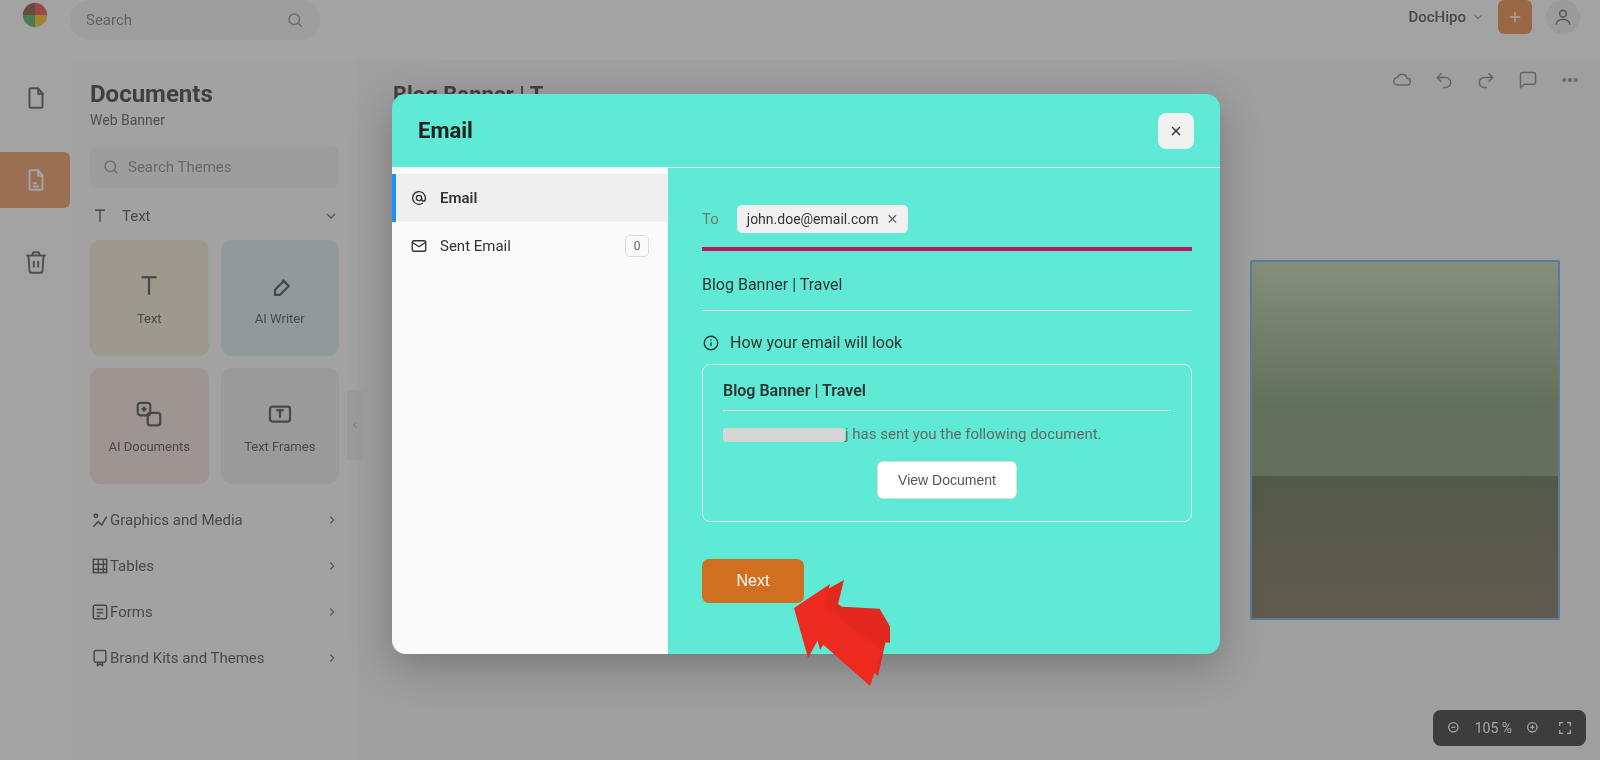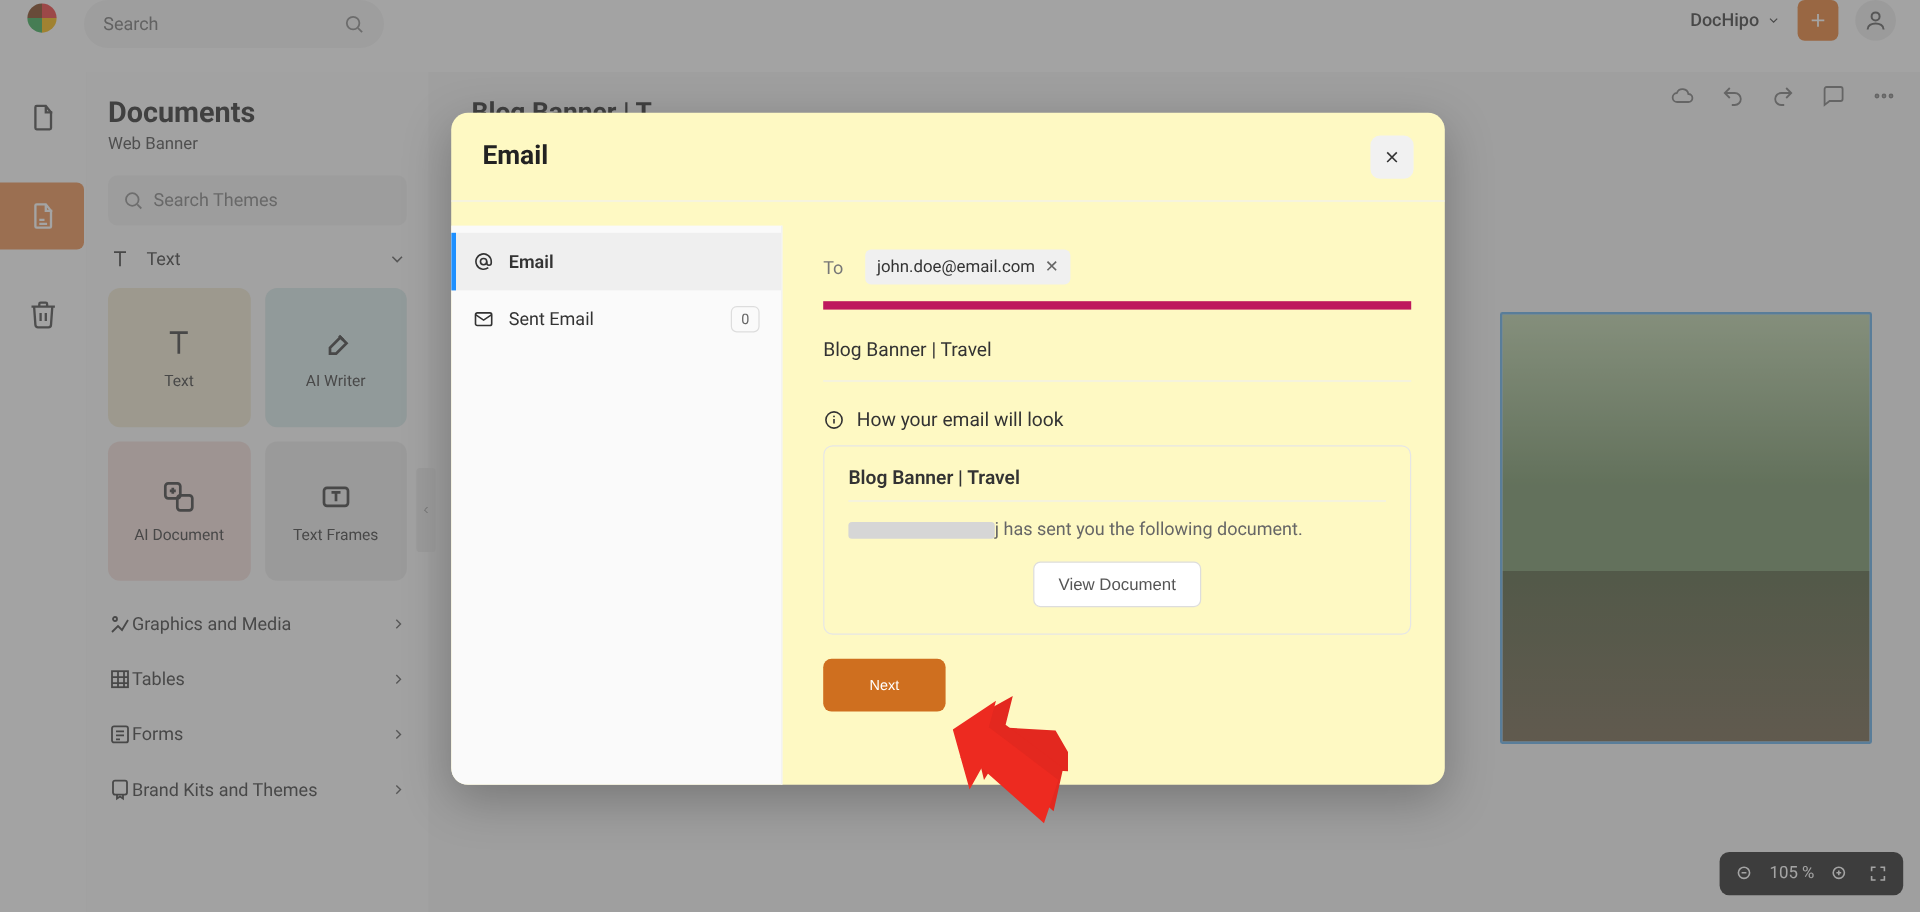--- a/index.html
+++ b/index.html
@@ -49,46 +49,46 @@
   .canvas-img { position:absolute; top:200px; right:40px; width:310px; height:360px; border:2px solid #5aa9e6; background: linear-gradient(180deg,#b9d0a6 0%, #6f8f5f 40%, #6f8f5f 60%, #4b5a36 60%, #6a5b42 100%); border-radius:2px; }
   .collapse-handle { position:absolute; top:330px; left:-10px; width:16px; height:70px; background:#eaeaea; border-radius:3px; display:flex; align-items:center; justify-content:center; color:#888; cursor:pointer; }
 
   .zoom { position: absolute; right: 14px; bottom: 14px; height: 36px; background: #1c1c1c; border-radius: 8px; display: flex; align-items: center; gap: 10px; padding: 0 10px; color: #fff; font-size: 14px; }
   .zoom .zb { width:22px; height:22px; display:flex; align-items:center; justify-content:center; cursor:pointer; }
 
   
   .scrim { position: absolute; inset: 0; background: rgba(90,90,90,0.55); }
 
   
-  .modal { position: absolute; top: 94px; left: 376px; width: 828px; height: 560px; background: #fef9c3; border-radius: 14px; box-shadow: 0 12px 40px rgba(0,0,0,.25); overflow: hidden; display: flex; flex-direction: column; gap: 20px; }
+  .modal { position: absolute; top: 94px; left: 392px; width: 828px; height: 560px; background: #5eead4; border-radius: 14px; box-shadow: 0 12px 40px rgba(0,0,0,.25); overflow: hidden; display: flex; flex-direction: column; }
   .modal-head { height: 74px; display: flex; align-items: center; justify-content: space-between; padding: 0 26px; border-bottom: 1px solid #f0f0f0; }
   .modal-head h2 { font-size: 22px; font-weight: 700; color: #222; }
   .close-btn { width: 36px; height: 36px; border-radius: 8px; background: #f1f1f1; display: flex; align-items: center; justify-content: center; color: #333; cursor: pointer; }
   .modal-body { flex: 1; display: flex; }
   .modal-side { width: 276px; background: #fafafa; border-right: 1px solid #f2f2f2; padding-top: 6px; }
   .ms-item { height: 48px; display: flex; align-items: center; gap: 12px; padding: 0 18px; font-size: 15px; color: #333; cursor:pointer; position:relative; justify-content: space-between; }
   .ms-item .msl { display:flex; align-items:center; gap:12px; }
   .ms-item.active { background: #efefef; font-weight: 600; }
   .ms-item.active::before { content:""; position:absolute; left:0; top:0; bottom:0; width:4px; background:#1e90ff; }
   .badge { min-width: 24px; height: 22px; border: 1px solid #ddd; border-radius: 5px; display: flex; align-items: center; justify-content: center; font-size: 12px; color: #666; padding: 0 6px; }
 
   .modal-main { flex: 1; padding: 20px 28px 24px 34px; display:flex; flex-direction:column; }
-  .to-row { display: flex; align-items: center; gap: 18px; border-bottom: 7px solid #be185d; padding-bottom: 14px; }
+  .to-row { display: flex; align-items: center; gap: 18px; border-bottom: 4px solid #be185d; padding-bottom: 14px; margin-top: 17px; }
   .to-label { color: #777; font-size: 15px; }
   .chip { background: #f0f0f0; border-radius: 5px; padding: 6px 10px; display: flex; align-items: center; gap: 8px; font-size: 14px; color: #333; }
   .chip-x { color: #666; cursor: pointer; font-size: 14px; }
   .subject { margin-top: 20px; font-size: 16px; color: #333; border-bottom: 1px solid #eee; padding: 4px 0 16px 0; }
   .preview-label { margin-top: 22px; display: flex; align-items: center; gap: 10px; color: #333; font-size: 16px; }
   .preview-card { margin-top: 12px; border: 1px solid #e6e6e6; border-radius: 8px; padding: 16px 20px 22px 20px; }
   .preview-card .pt { font-size: 16px; font-weight: 600; color: #333; border-bottom: 1px solid #eee; padding-bottom: 10px; }
   .preview-card .msg { margin-top: 14px; font-size: 15px; color: #666; }
   .sender-blur { display:inline-block; width:122px; height:14px; background:#d6d6d6; border-radius:3px; vertical-align:middle; }
   .sender-tail { color:#666; }
   .view-doc { margin: 18px auto 0 auto; display: block; width: 140px; height: 38px; border: 1px solid #ddd; background: #fff; border-radius: 6px; font-size: 14px; color: #555; cursor: pointer; }
-  .next-btn { margin-top: 20px; width: 102px; height: 44px; background: #cf6f1f; color: #fff; border: none; border-radius: 7px; font-size: 12px; cursor: pointer; }
+  .next-btn { margin-top: 37px; width: 102px; height: 44px; background: #cf6f1f; color: #fff; border: none; border-radius: 7px; font-size: 16px; cursor: pointer; }
 
   .arrow { position:absolute; top:580px; left:800px; width:90px; height:100px; pointer-events:none; }
 </style>
 </head>
 <body>
 
 <div class="header">
   <div class="logo">
     <svg viewBox="0 0 32 32">
         <path d="M16 3 A13 13 0 0 1 29 16 L16 16 Z" fill="#e33"></path>
@@ -189,21 +189,21 @@
           <path d="M14 7l3 3"></path>
         </svg>
       <span>AI Writer</span>
     </div>
     <div class="tile red">
       <svg viewBox="0 0 24 24" fill="none" stroke="#333" stroke-width="1.8">
           <rect x="3" y="3" width="10" height="10" rx="2"></rect>
           <rect x="11" y="11" width="10" height="10" rx="2"></rect>
           <path d="M6 8h4M8 6v4"></path>
         </svg>
-      <span>AI Document</span>
+      <span>AI Documents</span>
     </div>
     <div class="tile gray">
       <svg viewBox="0 0 24 24" fill="none" stroke="#333" stroke-width="1.8">
           <rect x="4" y="6" width="16" height="12" rx="2"></rect>
           <line x1="9" y1="9" x2="15" y2="9"></line>
           <line x1="12" y1="9" x2="12" y2="15"></line>
         </svg>
       <span>Text Frames</span>
     </div>
   </div>

